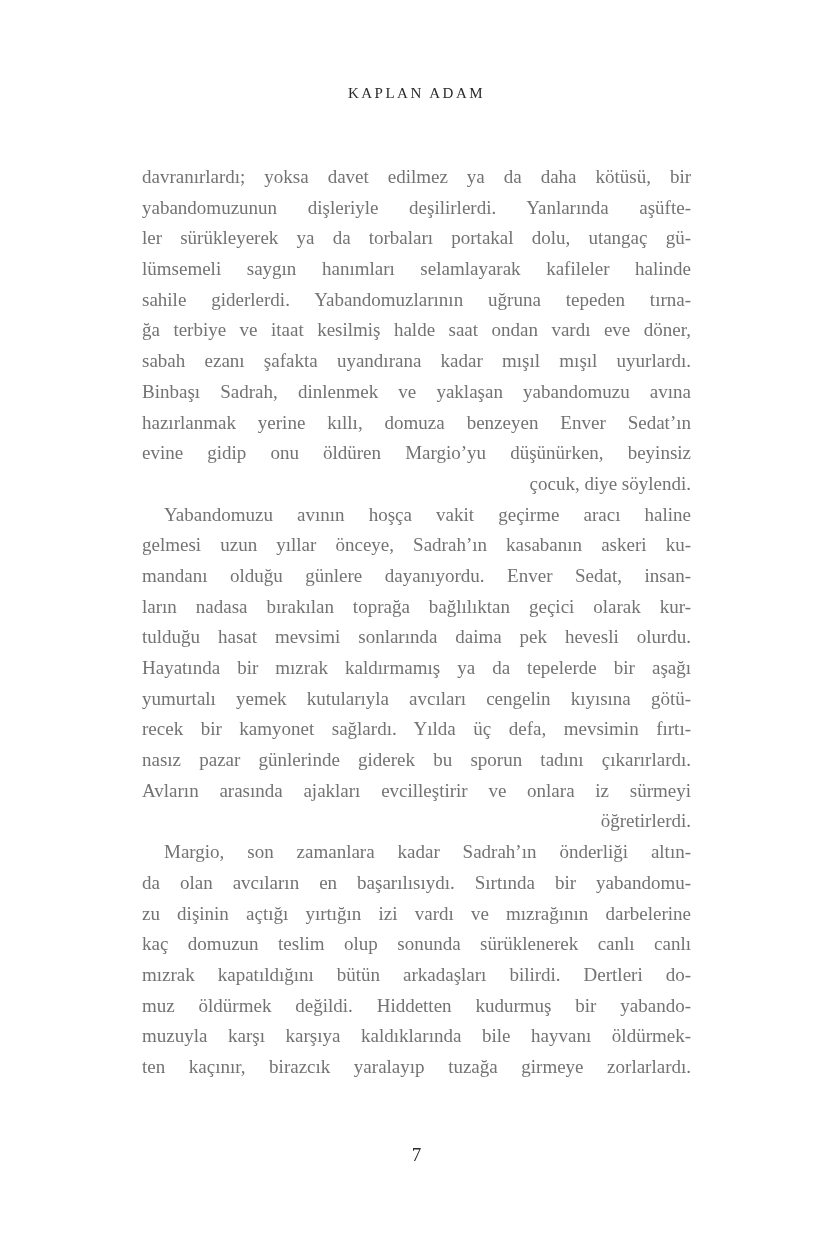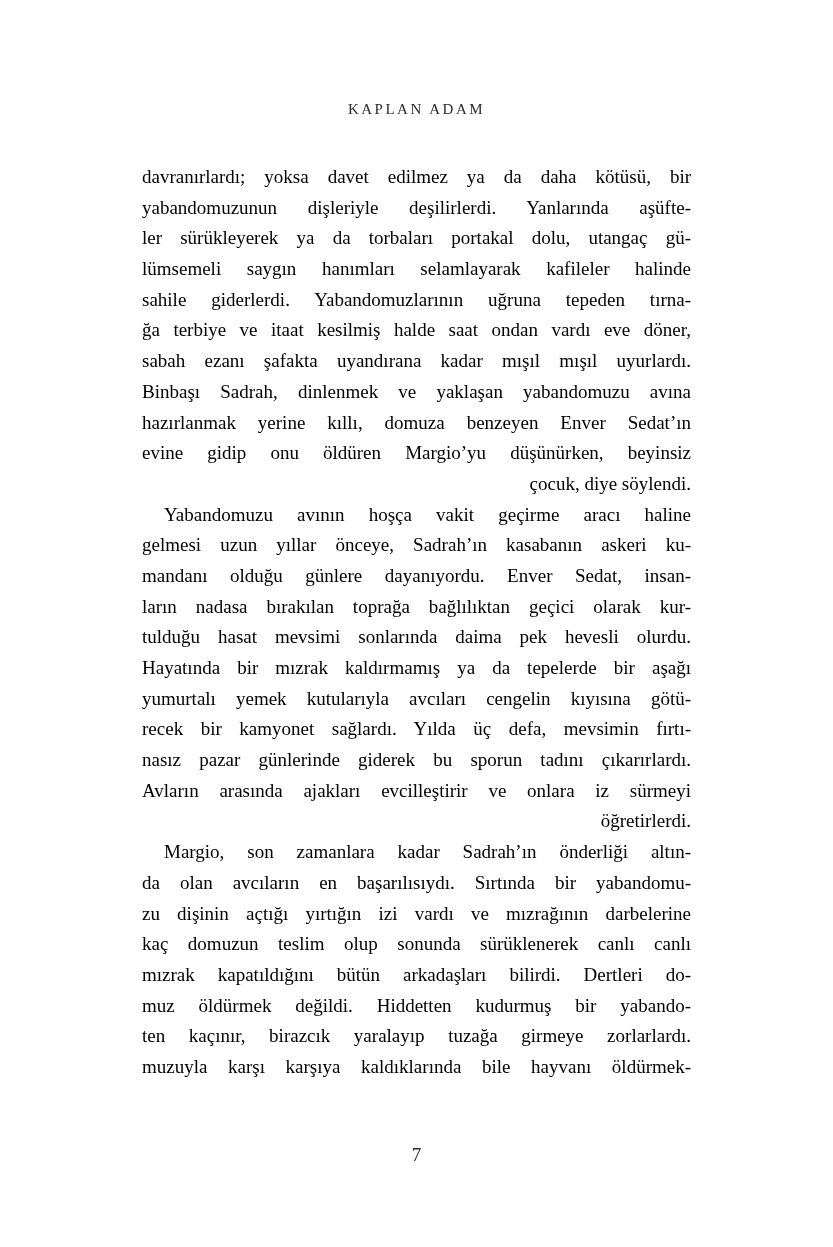--- a/index.html
+++ b/index.html
@@ -11,36 +11,36 @@
     position: relative;
     width: 833px;
     height: 1247px;
     background: #ffffff;
     color: #222222;
     font-family: "Liberation Serif", "DejaVu Serif", serif;
     overflow: hidden;
   }
   .running-head {
     position: absolute;
-    top: 100px;
+    top: 84px;
     left: 142px;
     width: 549px;
     text-align: center;
     font-size: 15px;
     letter-spacing: 2.5px;
     color: #2b2b2b;
     line-height: 18px;
   }
   .text-block {
     position: absolute;
     top: 162px;
     left: 142px;
     width: 549px;
     font-size: 19px;
-    color: #000000;
+    color: #737373;
   }
   .line {
     height: 30.7px;
     line-height: 30.7px;
     white-space: normal;
     overflow: hidden;
     text-align: right;
   }
   .line.just {
     text-align: justify;
@@ -88,18 +88,18 @@
       <div class="line just">recek bir kamyonet sağlardı. Yılda üç defa, mevsimin fırtı-</div>
       <div class="line just">nasız pazar günlerinde giderek bu sporun tadını çıkarırlardı.</div>
       <div class="line just">Avların arasında ajakları evcilleştirir ve onlara iz sürmeyi</div>
       <div class="line">öğretirlerdi.</div>
       <div class="line indent just">Margio, son zamanlara kadar Sadrah’ın önderliği altın-</div>
       <div class="line just">da olan avcıların en başarılısıydı. Sırtında bir yabandomu-</div>
       <div class="line just">zu dişinin açtığı yırtığın izi vardı ve mızrağının darbelerine</div>
       <div class="line just">kaç domuzun teslim olup sonunda sürüklenerek canlı canlı</div>
       <div class="line just">mızrak kapatıldığını bütün arkadaşları bilirdi. Dertleri do-</div>
       <div class="line just">muz öldürmek değildi. Hiddetten kudurmuş bir yabando-</div>
+      <div class="line just">muzuyla karşı karşıya kaldıklarında bile hayvanı öldürmek-</div>
       <div class="line just">ten kaçınır, birazcık yaralayıp tuzağa girmeye zorlarlardı.</div>
-      <div class="line just">muzuyla karşı karşıya kaldıklarında bile hayvanı öldürmek-</div>
     </main>
 
   <div class="folio">7</div>
 </div>
 
 </body></html>

